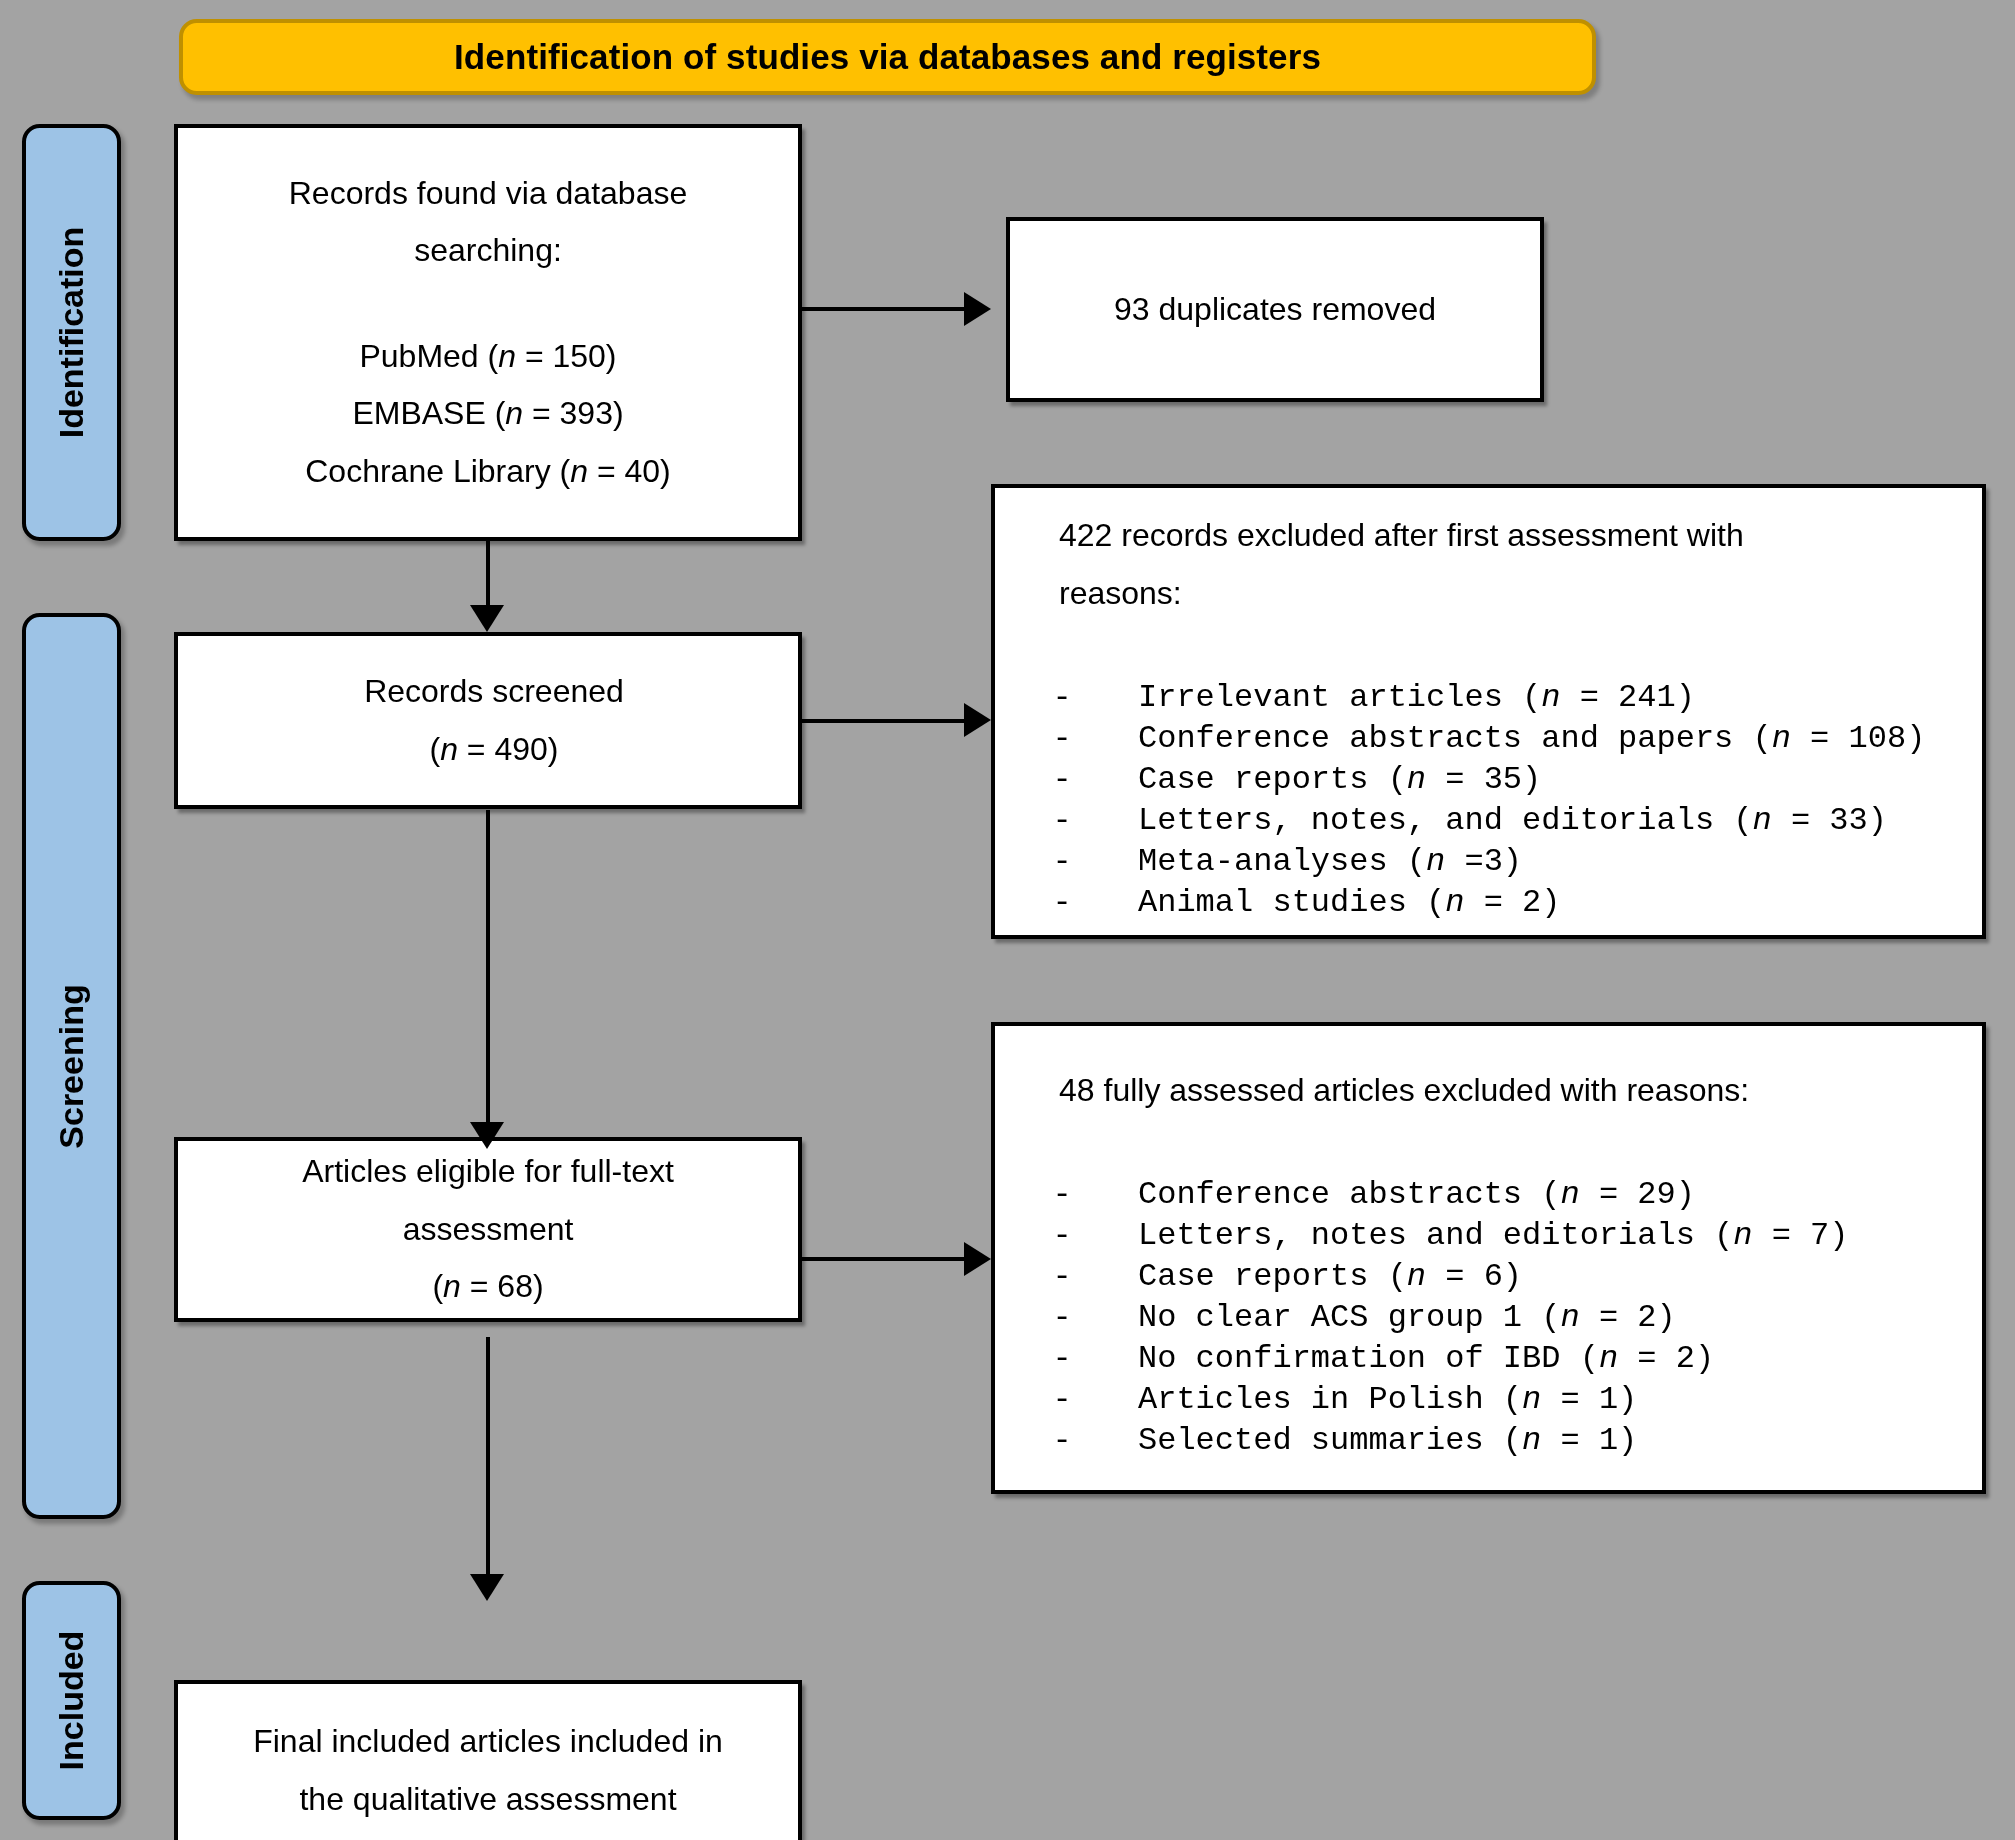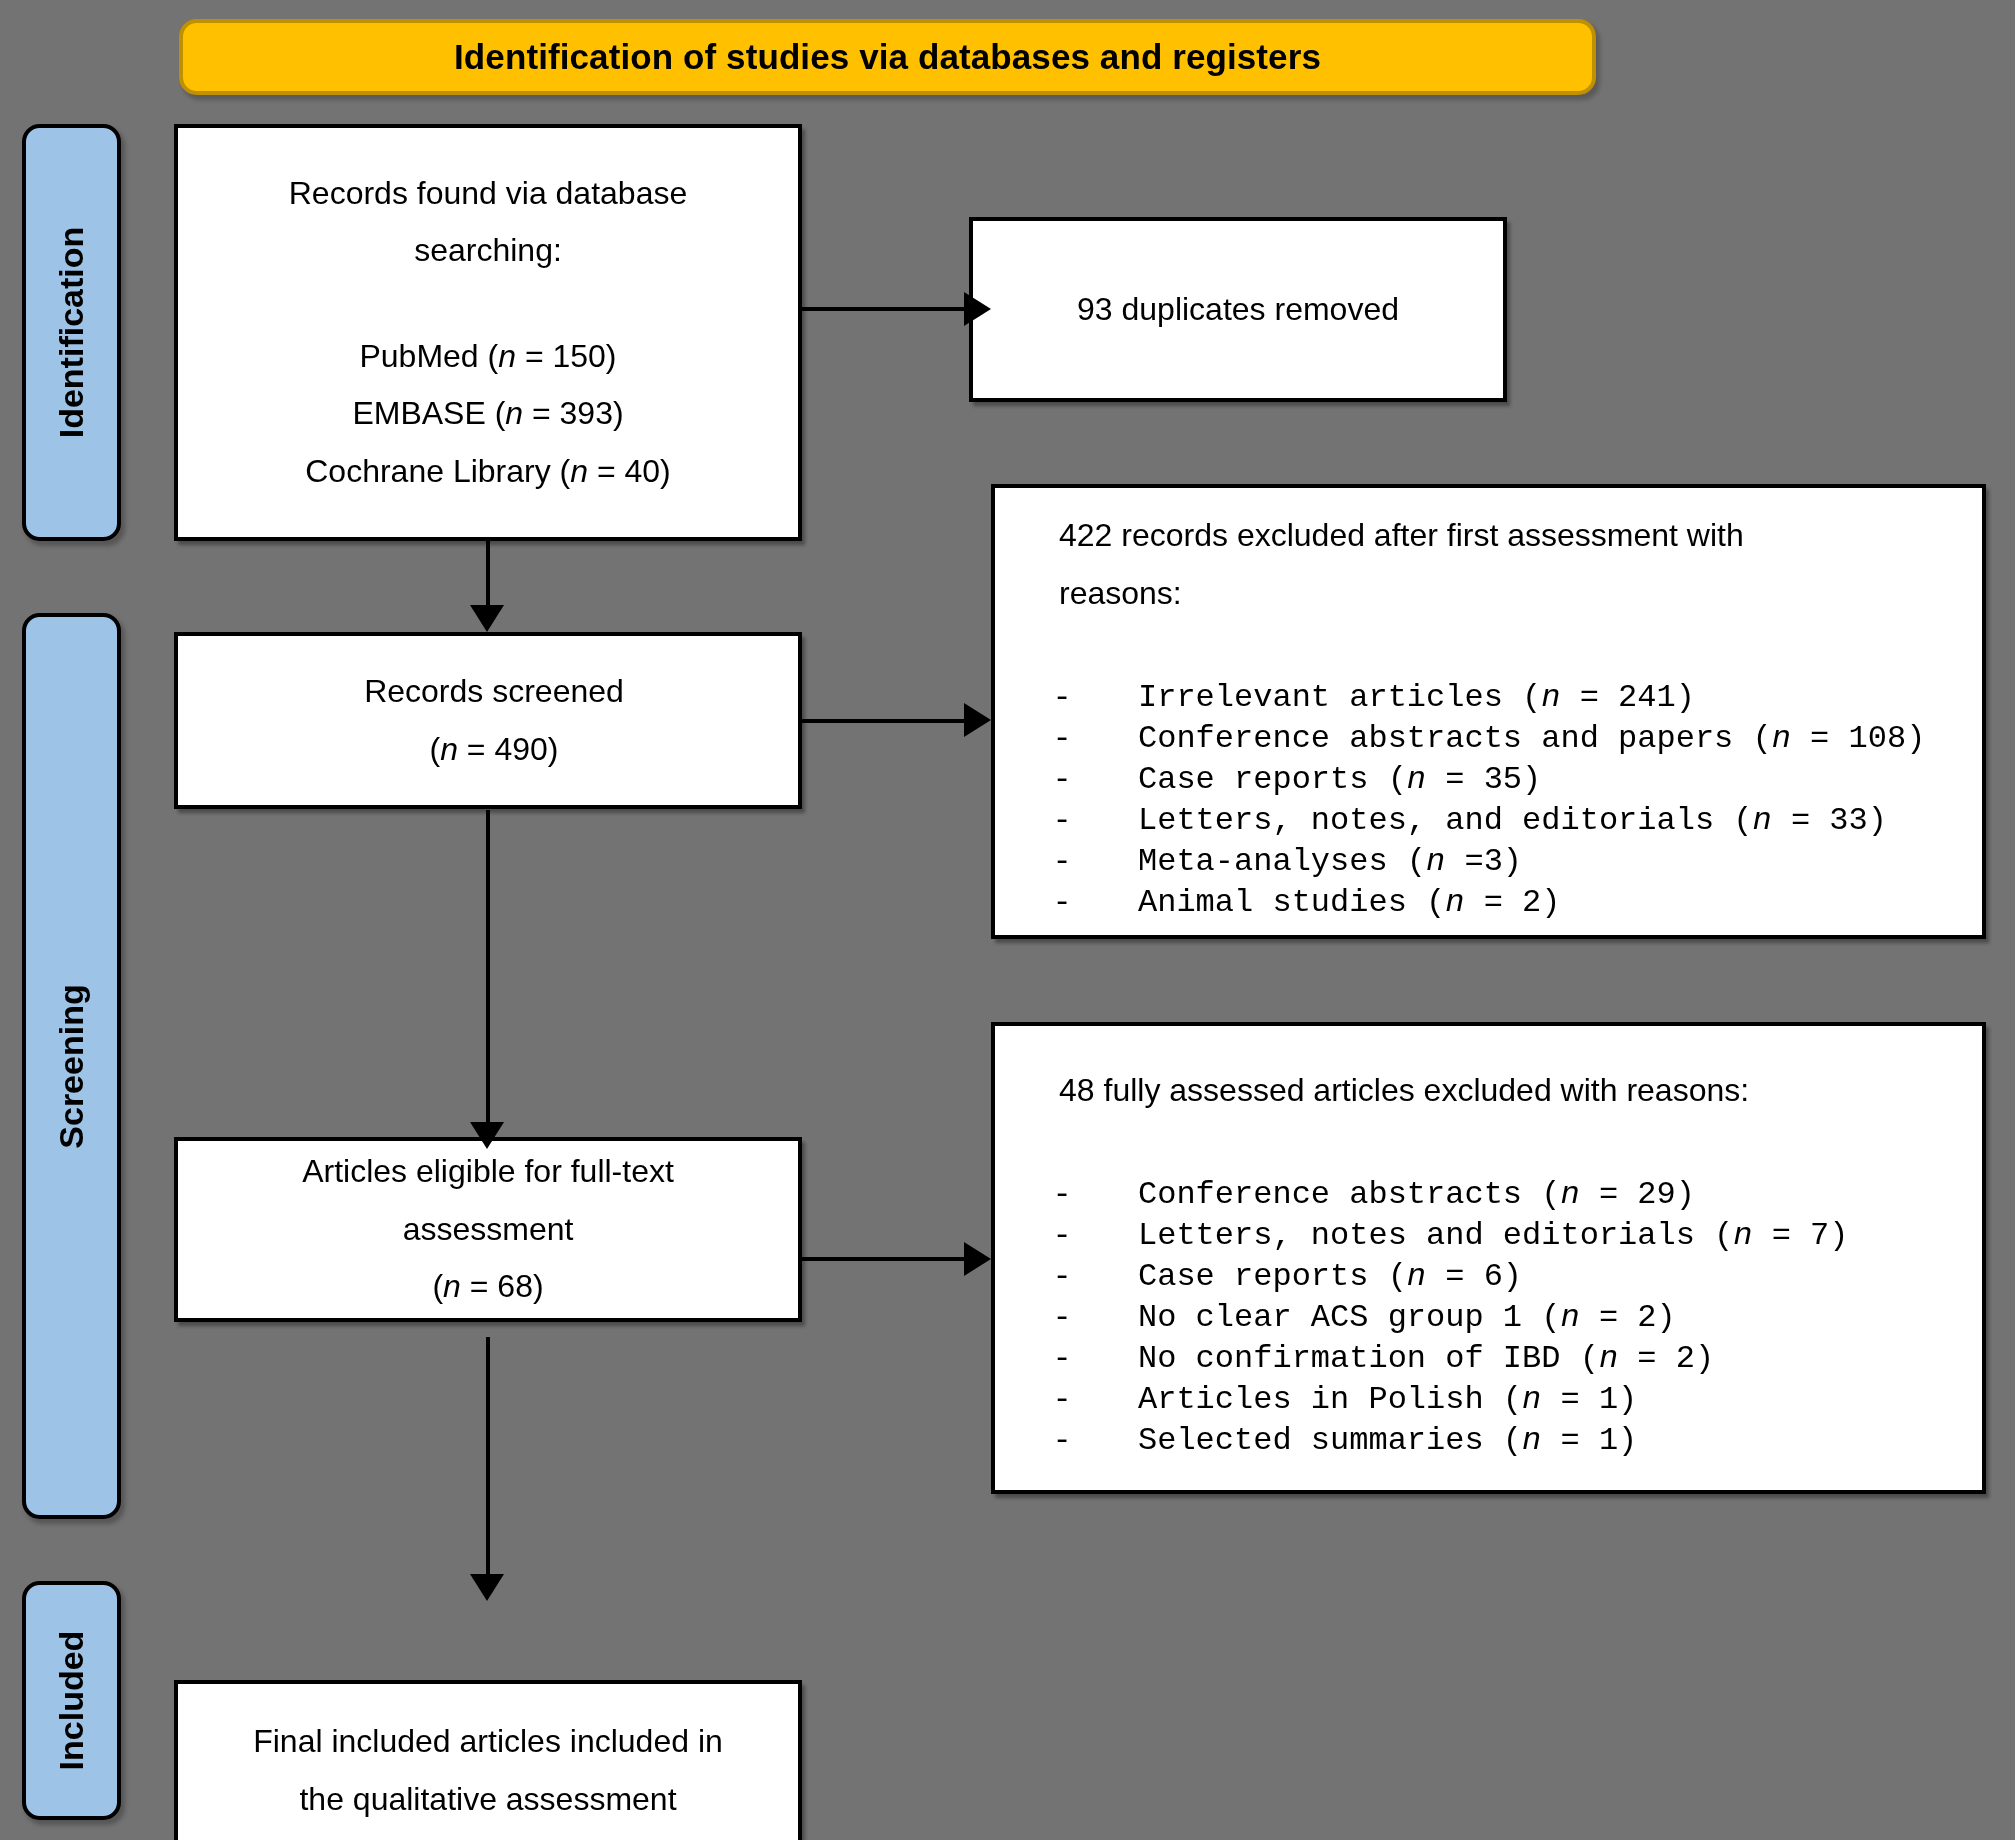--- a/index.html
+++ b/index.html
@@ -8,21 +8,21 @@
     background: #ffffff;
   }
   body {
     font-family: "Liberation Sans", sans-serif;
   }
 
   #stage {
     position: relative;
     width: 2015px;
     height: 1841px;
-    background: #737373;
+    background: #a3a3a3;
     overflow: hidden;
   }
 
   
   .banner {
     position: absolute;
     left: 179px;
     top: 19px;
     width: 1417px;
     height: 76px;
@@ -86,21 +86,21 @@
     font-size: 32px;
     line-height: 1.30;
     color: #000000;
   }
   .spacer-line { height: 32px; }
 
   i { font-style: italic; }
 
   
   #box-records-found   { left: 174px;  top: 124px;  width: 628px;  height: 417px; }
-  #box-duplicates      { left: 969px; top: 217px;  width: 538px;  height: 185px; }
+  #box-duplicates      { left: 1006px; top: 217px;  width: 538px;  height: 185px; }
   #box-records-screened{ left: 174px;  top: 632px;  width: 628px;  height: 177px; padding-left: 12px; }
   #box-excluded-first  { left: 991px; top: 484px;  width: 995px; height: 455px; }
   #box-eligible        { left: 174px;  top: 1137px; width: 628px;  height: 185px; }
   #box-excluded-full   { left: 991px; top: 1022px; width: 995px; height: 472px; }
   #box-final           { left: 174px;  top: 1680px; width: 628px;  height: 218px; justify-content: flex-end; }
 
   
   .box-pad-center { padding: 0 31px; width: 100%; box-sizing: border-box; }
   .box-pad-left   { padding: 0 40px 0 48px; width: 100%; box-sizing: border-box; }
 

